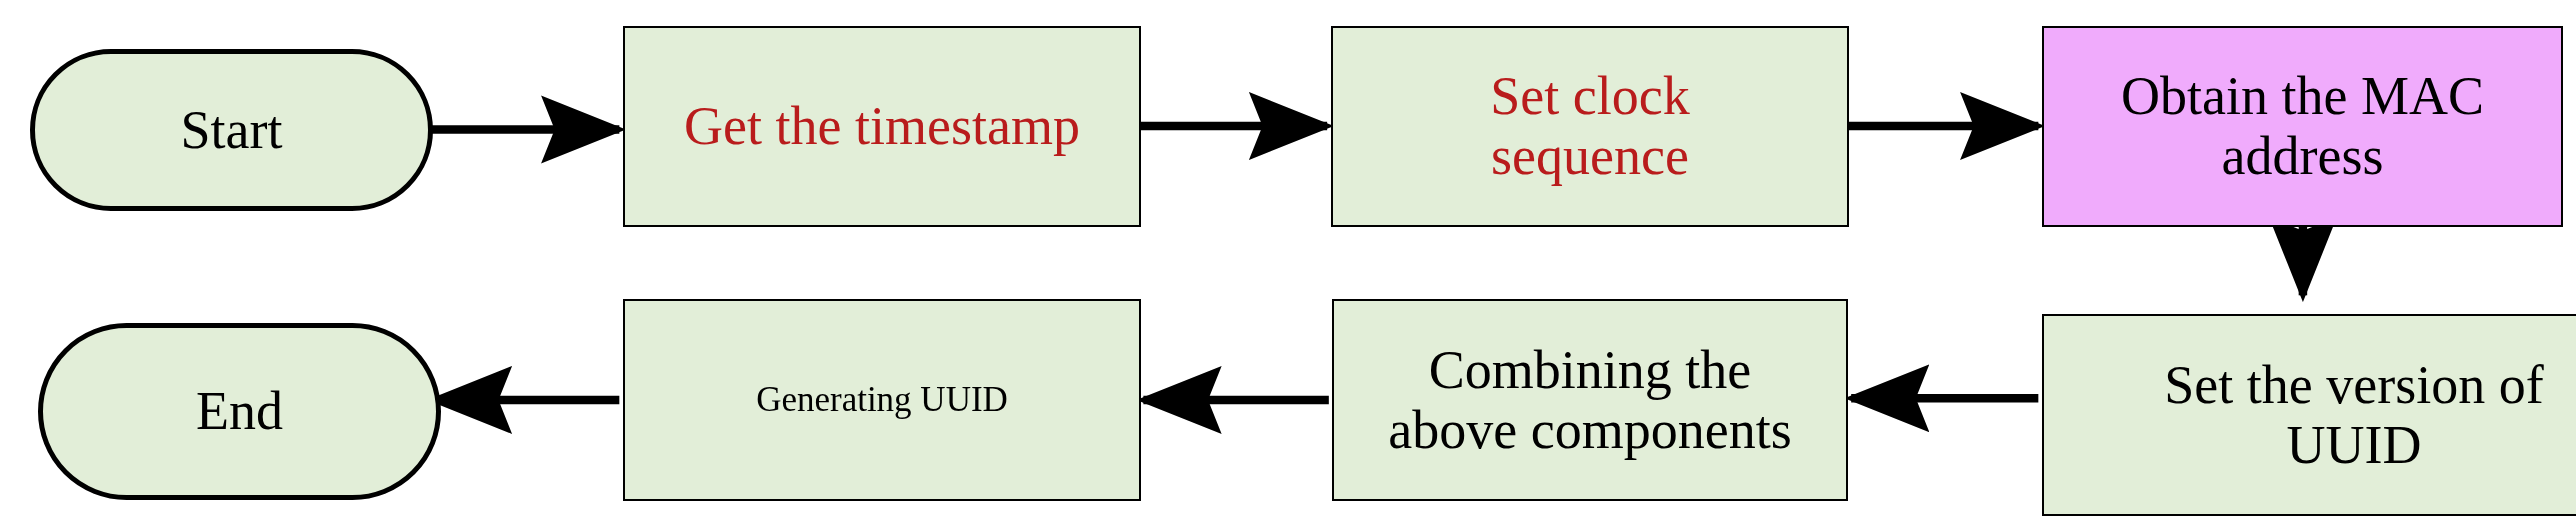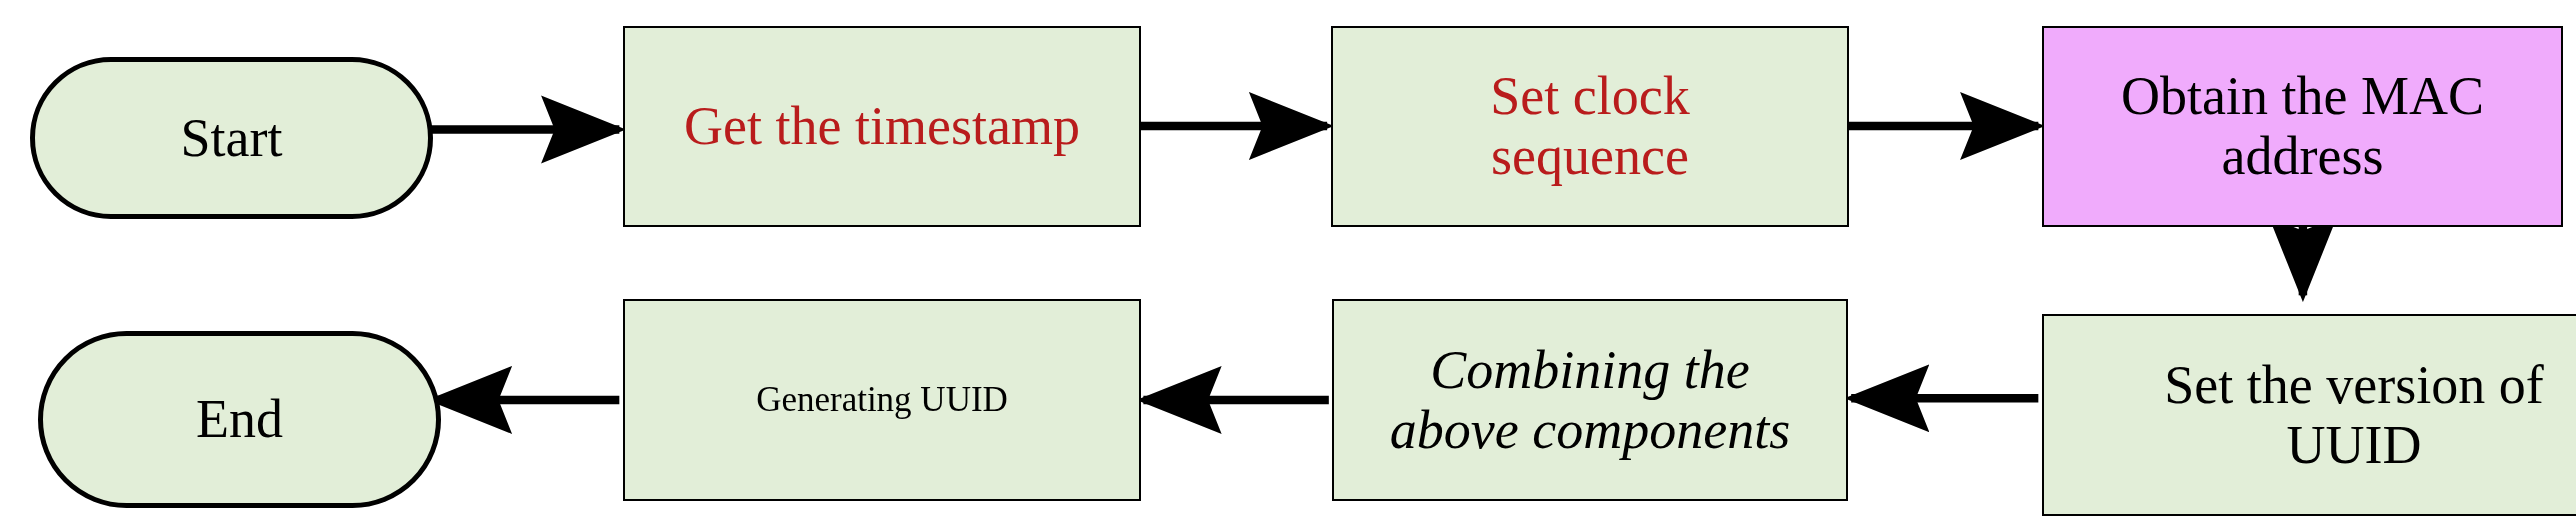--- a/index.html
+++ b/index.html
@@ -39,21 +39,20 @@
     line-height: 1.12;
     z-index: 2;
   }
   .node.process {
     border-width: 2.6px;
     border-radius: 0;
   }
   .node.terminator {
     border-width: 5.1px;
     border-radius: 850px;
-    margin-top: 8px;
   }
   .node-label {
     display: block;
     padding: 0 12px;
     white-space: pre-line;
   }
   
   #node-start      { left: 30px;   top: 49px;  width: 403px; height: 162px; font-size: 54px; }
   #node-timestamp  { left: 623px;  top: 25.5px;  width: 518px; height: 201px; font-size: 54px; }
   #node-clockseq   { left: 1331px; top: 25.5px;  width: 518px; height: 201px; font-size: 54px; }
@@ -112,21 +111,21 @@
   <div class="node process" id="node-mac" style="background: #f0abfc; border-color: rgb(0, 0, 0); color: rgb(0, 0, 0);">
     <span class="node-label">Obtain the MAC
 address</span>
   </div>
 
   <div class="node process" id="node-version" style="background: rgb(226, 238, 216); border-color: rgb(0, 0, 0); color: rgb(0, 0, 0);">
     <span class="node-label">Set the version of
 UUID</span>
   </div>
 
-  <div class="node process" id="node-combine" style="background: rgb(226, 238, 216); border-color: rgb(0, 0, 0); color: rgb(0, 0, 0); font-style: italic;">
+  <div class="node process" id="node-combine" style="background: rgb(226, 238, 216); border-color: rgb(0, 0, 0); color: rgb(0, 0, 0);">
     <span class="node-label">Combining the
 above components</span>
   </div>
 
   <div class="node process" id="node-genuuid" style="background: rgb(226, 238, 216); border-color: rgb(0, 0, 0); color: rgb(0, 0, 0);">
     <span class="node-label">Generating UUID</span>
   </div>
 
   <div class="node terminator" id="node-end" style="background: rgb(226, 238, 216); border-color: rgb(0, 0, 0); color: rgb(0, 0, 0);">
     <span class="node-label">End</span>

